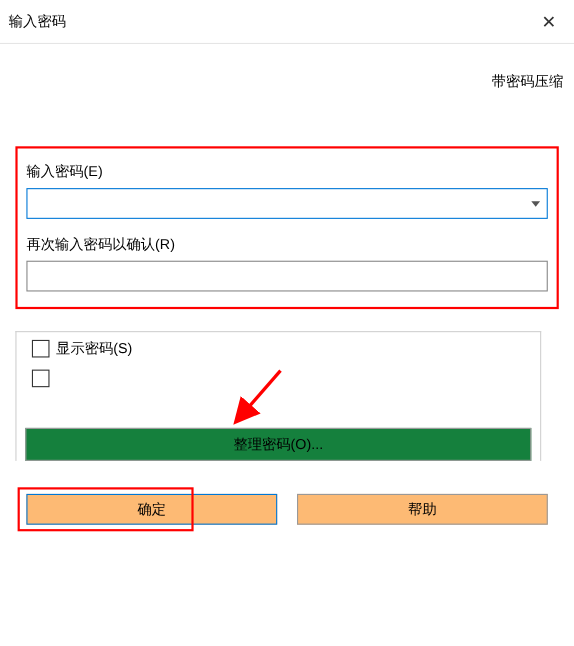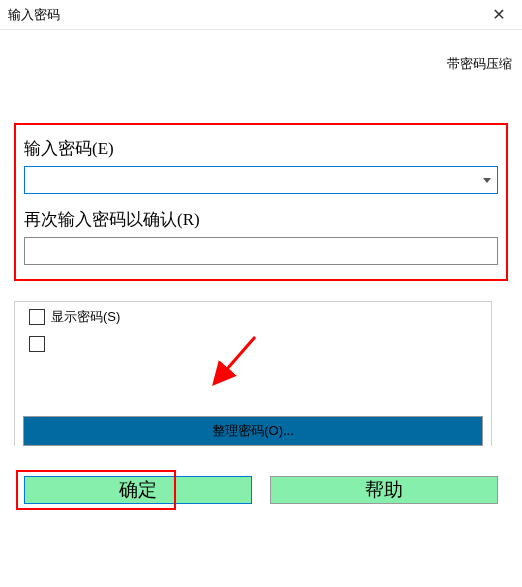--- a/index.html
+++ b/index.html
@@ -12,21 +12,21 @@
       font-size: 13px;
       background: #fff;
       width: 522px;
       height: 587px;
       overflow: hidden;
     }
     .titlebar {
       display: flex;
       justify-content: space-between;
       align-items: center;
-      height: 30px;
+      height: 40px;
       padding: 0 8px 0 8px;
       border-bottom: 1px solid #e5e5e5;
     }
     .titlebar-title {
       font-size: 13px;
       color: #000;
     }
     .close-btn {
       width: 30px;
       height: 30px;
@@ -48,25 +48,24 @@
       font-size: 13px;
       color: #000;
       margin-bottom: 50px;
     }
     .highlight-red {
       border: 2px solid #ff0000;
       padding: 12px 8px 14px 8px;
       margin: 0 4px 20px 4px;
     }
     .field-label {
-      font-size: 17px;
+      font-size: 13px;
       color: #000;
       margin-bottom: 6px;
       display: block;
-      font-family: Liberation Serif, serif;
     }
     .combo-input {
       width: 100%;
       height: 28px;
       border: 1px solid #0078d7;
       background: #fff;
       display: flex;
       align-items: center;
       justify-content: flex-end;
       padding: 0 6px;
@@ -88,21 +87,21 @@
       font-size: 13px;
       font-family: inherit;
     }
     .options-section {
       padding: 6px 14px 0 14px;
       border: 1px solid #d0d0d0;
       border-bottom: none;
       margin-left: 4px;
       margin-right: 20px;
       position: relative;
-      height: 145px;
+      height: 118px;
     }
     .checkbox-row {
       display: flex;
       align-items: center;
       margin-bottom: 10px;
     }
     .checkbox-box {
       width: 16px;
       height: 16px;
       border: 1px solid #333;
@@ -121,37 +120,37 @@
       width: 60px;
       height: 60px;
     }
     .organize-btn {
       position: absolute;
       bottom: 0;
       left: 8px;
       right: 8px;
       height: 30px;
       border: 1px solid #999;
-      background: #0369a1;
+      background: #15803d;
       font-size: 13px;
       font-family: inherit;
       cursor: default;
     }
     .button-row {
       display: flex;
       gap: 18px;
       padding: 30px 14px 0 14px;
       position: relative;
     }
     .dlg-button {
       flex: 1;
       height: 28px;
       border: 1px solid #999;
-      background: #86efac;
-      font-size: 19px;
+      background: #fdba74;
+      font-size: 13px;
       font-family: Liberation Sans, sans-serif;
       cursor: default;
     }
     .ok-highlight {
       position: absolute;
       left: 6px;
       top: 24px;
       width: 160px;
       height: 40px;
       border: 2px solid #ff0000;

